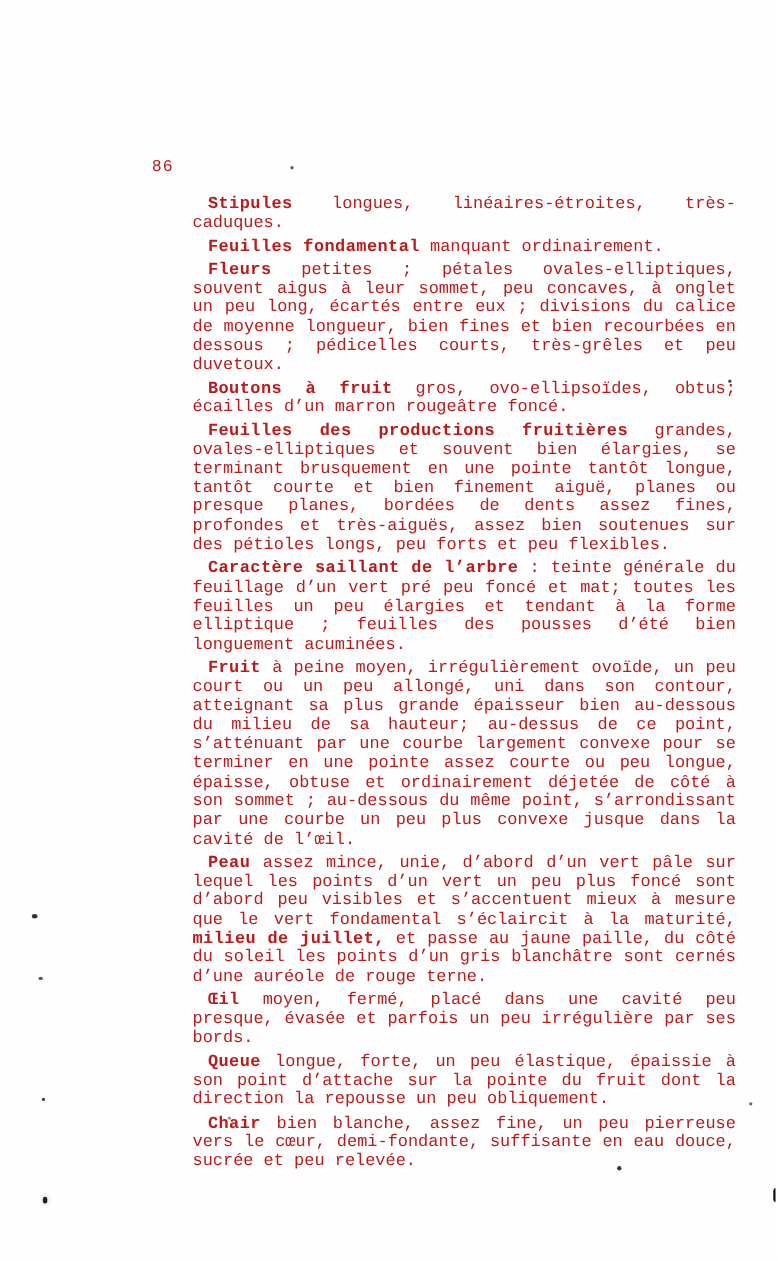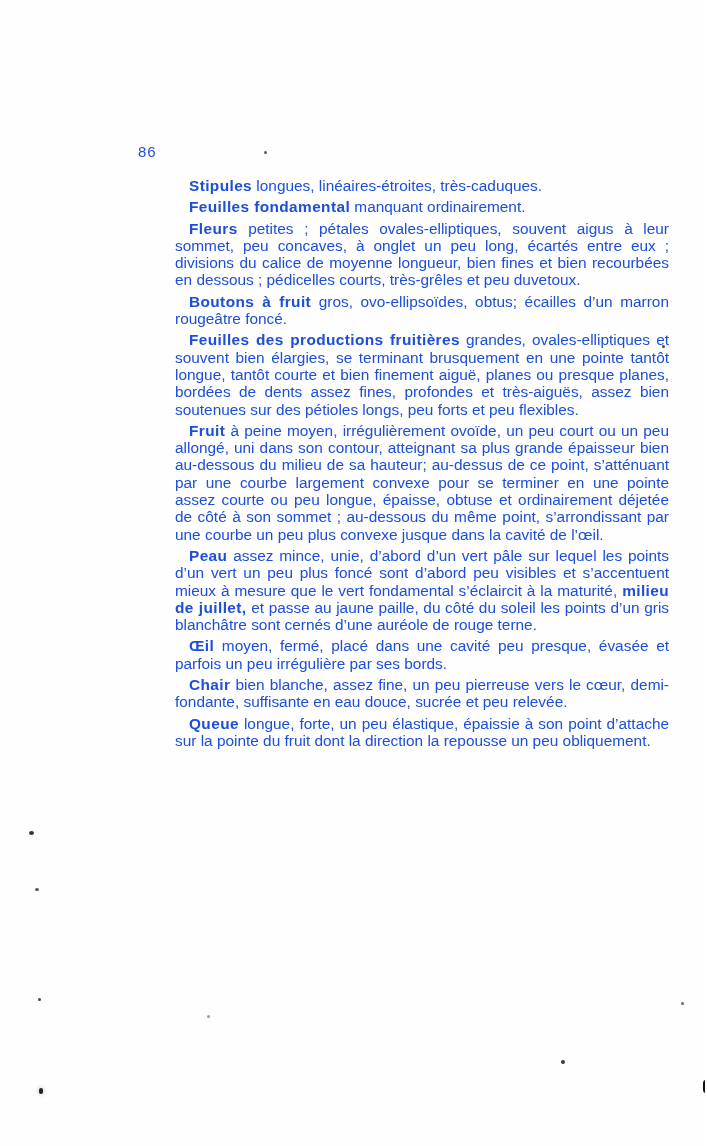--- a/index.html
+++ b/index.html
@@ -2,22 +2,22 @@
 <html lang="fr"><head>
 <meta charset="utf-8">
 <style>
   html,body { margin:0; padding:0; background:#ffffff; }
   .page {
     position:relative;
     width:705px; height:1146px;
     background:#fefefdf8;
     background-color:#fefefe;
     overflow:hidden;
-    font-family:Liberation Sans, sans-serif;
-    color:#1d4ed8;
+    font-family:Liberation Mono, monospace;
+    color:#b91c1c;
   }
   .header {
     position:absolute;
     top:142px; left:138px; width:531px;
     height:20px;
   }
   .pagenum {
     position:absolute; left:0; top:1px;
     font-size:15px; letter-spacing:1px;
   }
@@ -61,25 +61,26 @@
   <div class="header">
     <span class="pagenum">86</span>
   </div>
 
   <div class="body">
       <p class="para indent"><span class="lead">Stipules</span><span> longues, linéaires-étroites, très-caduques.</span></p>
       <p class="para indent"><span class="lead">Feuilles fondamental</span><span> manquant ordinairement.</span></p>
       <p class="para indent"><span class="lead">Fleurs</span><span> petites&nbsp;; pétales ovales-elliptiques, souvent aigus à leur sommet, peu concaves, à onglet un peu long, écartés entre eux&nbsp;; divisions du calice de moyenne longueur, bien fines et bien recourbées en dessous&nbsp;; pédicelles courts, très-grêles et peu duvetoux.</span></p>
       <p class="para indent"><span class="lead">Boutons à fruit</span><span> gros, ovo-ellipsoïdes, obtus; écailles d’un marron rougeâtre foncé.</span></p>
       <p class="para indent"><span class="lead">Feuilles des productions fruitières</span><span> grandes, ovales-elliptiques et souvent bien élargies, se terminant brusquement en une pointe tantôt longue, tantôt courte et bien finement aiguë, planes ou presque planes, bordées de dents assez fines, profondes et très-aiguës, assez bien soutenues sur des pétioles longs, peu forts et peu flexibles.</span></p>
+      <p class="para indent"><span class="lead">Caractère saillant de l’arbre</span><span>&nbsp;: teinte générale du feuillage d’un vert pré peu foncé et mat; toutes les feuilles un peu élargies et tendant à la forme elliptique&nbsp;; feuilles des pousses d’été bien longuement acuminées.</span></p>
       <p class="para indent"><span class="lead">Fruit</span><span> à peine moyen, irrégulièrement ovoïde, un peu court ou un peu allongé, uni dans son contour, atteignant sa plus grande épaisseur bien au-dessous du milieu de sa hauteur; au-dessus de ce point, s’atténuant par une courbe largement convexe pour se terminer en une pointe assez courte ou peu longue, épaisse, obtuse et ordinairement déjetée de côté à son sommet&nbsp;; au-dessous du même point, s’arrondissant par une courbe un peu plus convexe jusque dans la cavité de l’œil.</span></p>
       <p class="para indent"><span class="lead">Peau</span><span> assez mince, unie, d’abord d’un vert pâle sur lequel les points d’un vert un peu plus foncé sont d’abord peu visibles et s’accentuent mieux à mesure que le vert fondamental s’éclaircit à la maturité, </span><span class="lead">milieu de juillet,</span><span> et passe au jaune paille, du côté du soleil les points d’un gris blanchâtre sont cernés d’une auréole de rouge terne.</span></p>
       <p class="para indent"><span class="lead">Œil</span><span> moyen, fermé, placé dans une cavité peu presque, évasée et parfois un peu irrégulière par ses bords.</span></p>
+      <p class="para indent"><span class="lead">Queue</span><span> longue, forte, un peu élastique, épaissie à son point d’attache sur la pointe du fruit dont la direction la repousse un peu obliquement.</span></p>
       <p class="para indent"><span class="lead">Chair</span><span> bien blanche, assez fine, un peu pierreuse vers le cœur, demi-fondante, suffisante en eau douce, sucrée et peu relevée.</span></p>
-      <p class="para indent"><span class="lead">Queue</span><span> longue, forte, un peu élastique, épaissie à son point d’attache sur la pointe du fruit dont la direction la repousse un peu obliquement.</span></p>
     </div>
 
   <span class="speck s1"></span>
   <span class="speck s2"></span>
   <span class="speck s3"></span>
   <span class="speck s4"></span>
   <span class="speck s5"></span>
   <span class="speck s6"></span>
   <span class="speck s7"></span>
   <span class="speck s8"></span>

